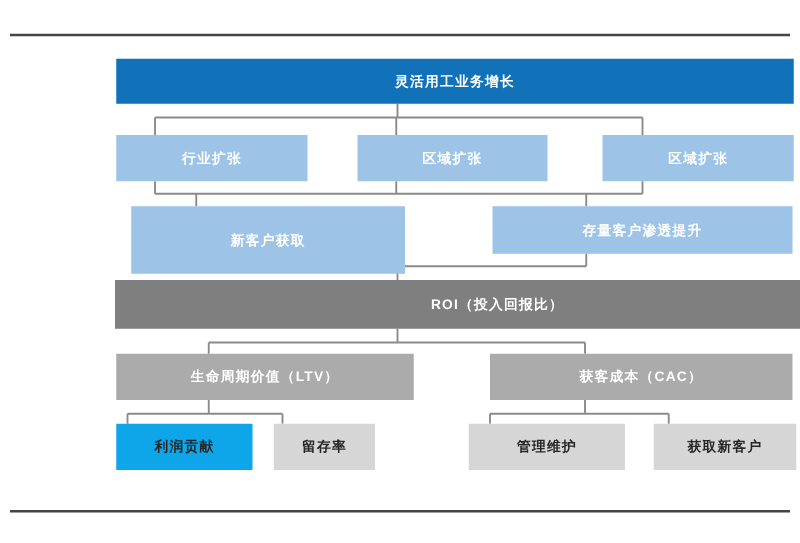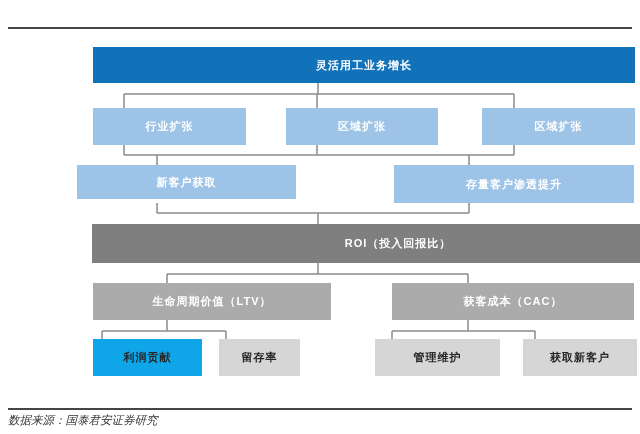--- a/index.html
+++ b/index.html
@@ -68,26 +68,25 @@
 
   <svg id="connector-layer" viewBox="0 0 640 434" xmlns="http://www.w3.org/2000/svg">
       <path d="M318 83 V94 M124 94 H514 M124 94 V108 M317 94 V108 M514 94 V108 M124 145 V155 M317 145 V155 M514 145 V155 M124 155 H514 M157 155 V165 M469 155 V165 M157 203 V213 M469 203 V213 M157 213 H469 M318 213 V224 M318 263 V274 M167 274 H468 M167 274 V283 M468 274 V283 M167 320 V331 M102 331 H226 M102 331 V339 M226 331 V339 M468 320 V331 M392 331 H535 M392 331 V339 M535 331 V339" fill="none" stroke="#8a8a8a" stroke-width="1.5"></path>
     </svg>
 
   <div id="nodes">
       <div class="node" style="left: 48px; top: 47px; width: 542px; height: 36px; background: rgb(17, 114, 186); color: rgb(255, 255, 255);">灵活用工业务增长</div>
       <div class="node" style="left: 48px; top: 108px; width: 153px; height: 37px; background: rgb(157, 195, 230); color: rgb(255, 255, 255); text-align: right;">行业扩张</div>
       <div class="node" style="left: 241px; top: 108px; width: 152px; height: 37px; background: rgb(157, 195, 230); color: rgb(255, 255, 255);">区域扩张</div>
       <div class="node" style="left: 437px; top: 108px; width: 153px; height: 37px; background: rgb(157, 195, 230); color: rgb(255, 255, 255); text-align: right;">区域扩张</div>
-      <div class="node" style="left: 32px; top: 165px; width: 219px; height: 34px; background: rgb(157, 195, 230); color: rgb(255, 255, 255);">新客户获取</div>
+      <div class="node" style="left: 60px; top: 165px; width: 219px; height: 54px; background: rgb(157, 195, 230); color: rgb(255, 255, 255);">新客户获取</div>
       <div class="node" style="left: 349px; top: 165px; width: 240px; height: 38px; background: rgb(157, 195, 230); color: rgb(255, 255, 255);">存量客户渗透提升</div>
       <div class="node" style="left: 47px; top: 224px; width: 612px; height: 39px; background: rgb(127, 127, 127); color: rgb(255, 255, 255);">ROI（投入回报比）</div>
       <div class="node" style="left: 48px; top: 283px; width: 238px; height: 37px; background: rgb(171, 171, 171); color: rgb(255, 255, 255); text-align: right;">生命周期价值（LTV）</div>
       <div class="node" style="left: 347px; top: 283px; width: 242px; height: 37px; background: rgb(171, 171, 171); color: rgb(255, 255, 255);">获客成本（CAC）</div>
       <div class="node" style="left: 48px; top: 339px; width: 109px; height: 37px; background: #0ea5e9; color: rgb(38, 38, 38);">利润贡献</div>
       <div class="node" style="left: 174px; top: 339px; width: 81px; height: 37px; background: rgb(214, 214, 214); color: rgb(38, 38, 38);">留存率</div>
       <div class="node" style="left: 330px; top: 339px; width: 125px; height: 37px; background: rgb(214, 214, 214); color: rgb(38, 38, 38);">管理维护</div>
       <div class="node" style="left: 478px; top: 339px; width: 114px; height: 37px; background: rgb(214, 214, 214); color: rgb(38, 38, 38); text-align: center;">获取新客户</div>
     </div>
 
   <div class="rule-bottom"></div>
-  <div class="source-note">数据来源：国泰君安证券研究</div>
 </div>
 
 </body></html>

